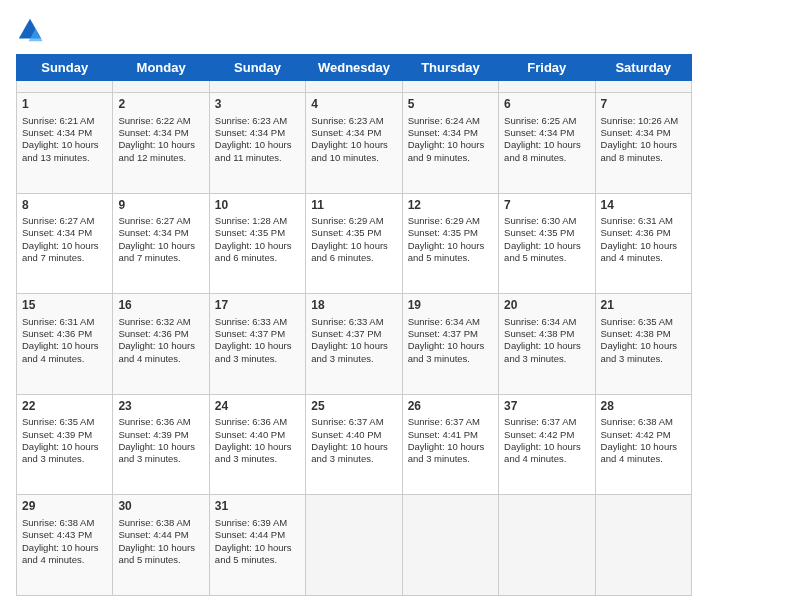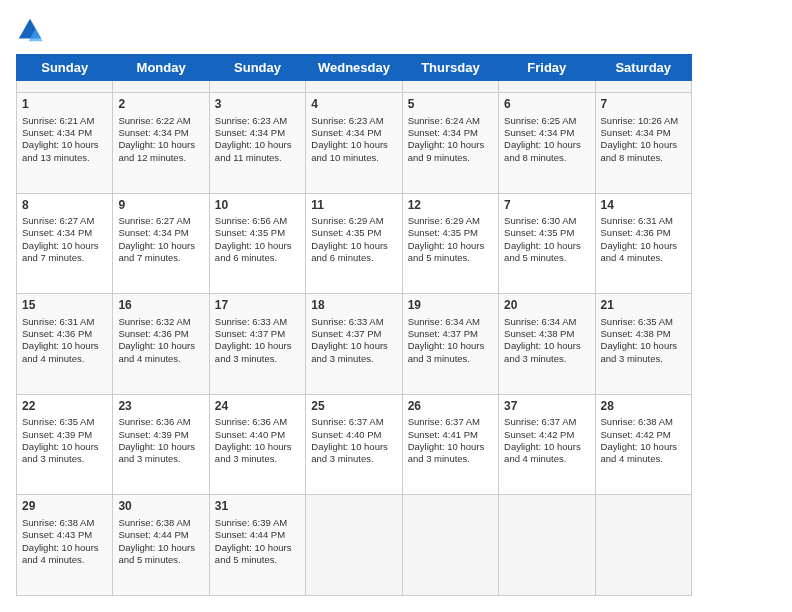--- a/index.html
+++ b/index.html
@@ -192,21 +192,21 @@
             <div>Daylight: 10 hours and 7 minutes.</div>
           </td>
           <td>
             <span class="day-num">9</span>
             <div>Sunrise: 6:27 AM</div>
             <div>Sunset: 4:34 PM</div>
             <div>Daylight: 10 hours and 7 minutes.</div>
           </td>
           <td>
             <span class="day-num">10</span>
-            <div>Sunrise: 6:56 AM</div>
+            <div>Sunrise: 1:28 AM</div>
             <div>Sunset: 4:35 PM</div>
             <div>Daylight: 10 hours and 6 minutes.</div>
           </td>
           <td>
             <span class="day-num">11</span>
             <div>Sunrise: 6:29 AM</div>
             <div>Sunset: 4:35 PM</div>
             <div>Daylight: 10 hours and 6 minutes.</div>
           </td>
           <td>

